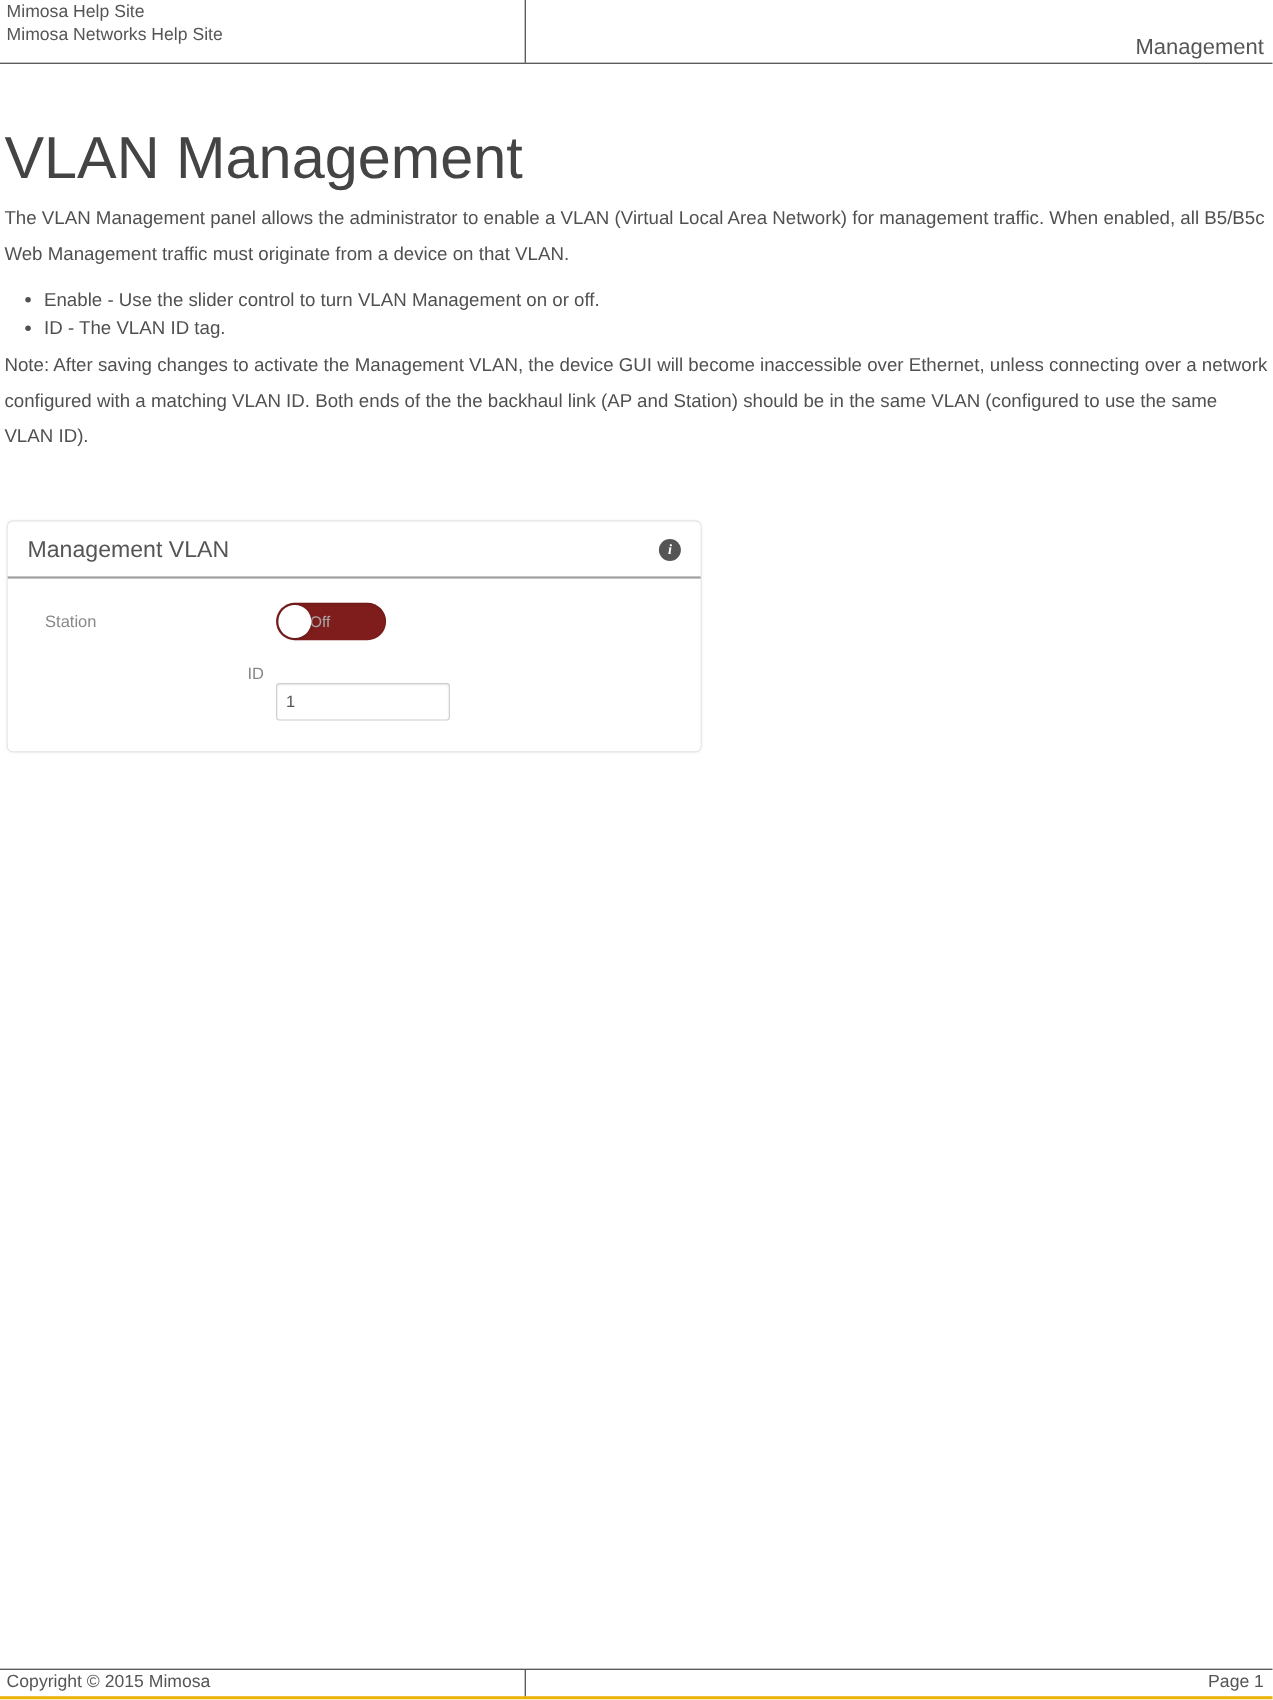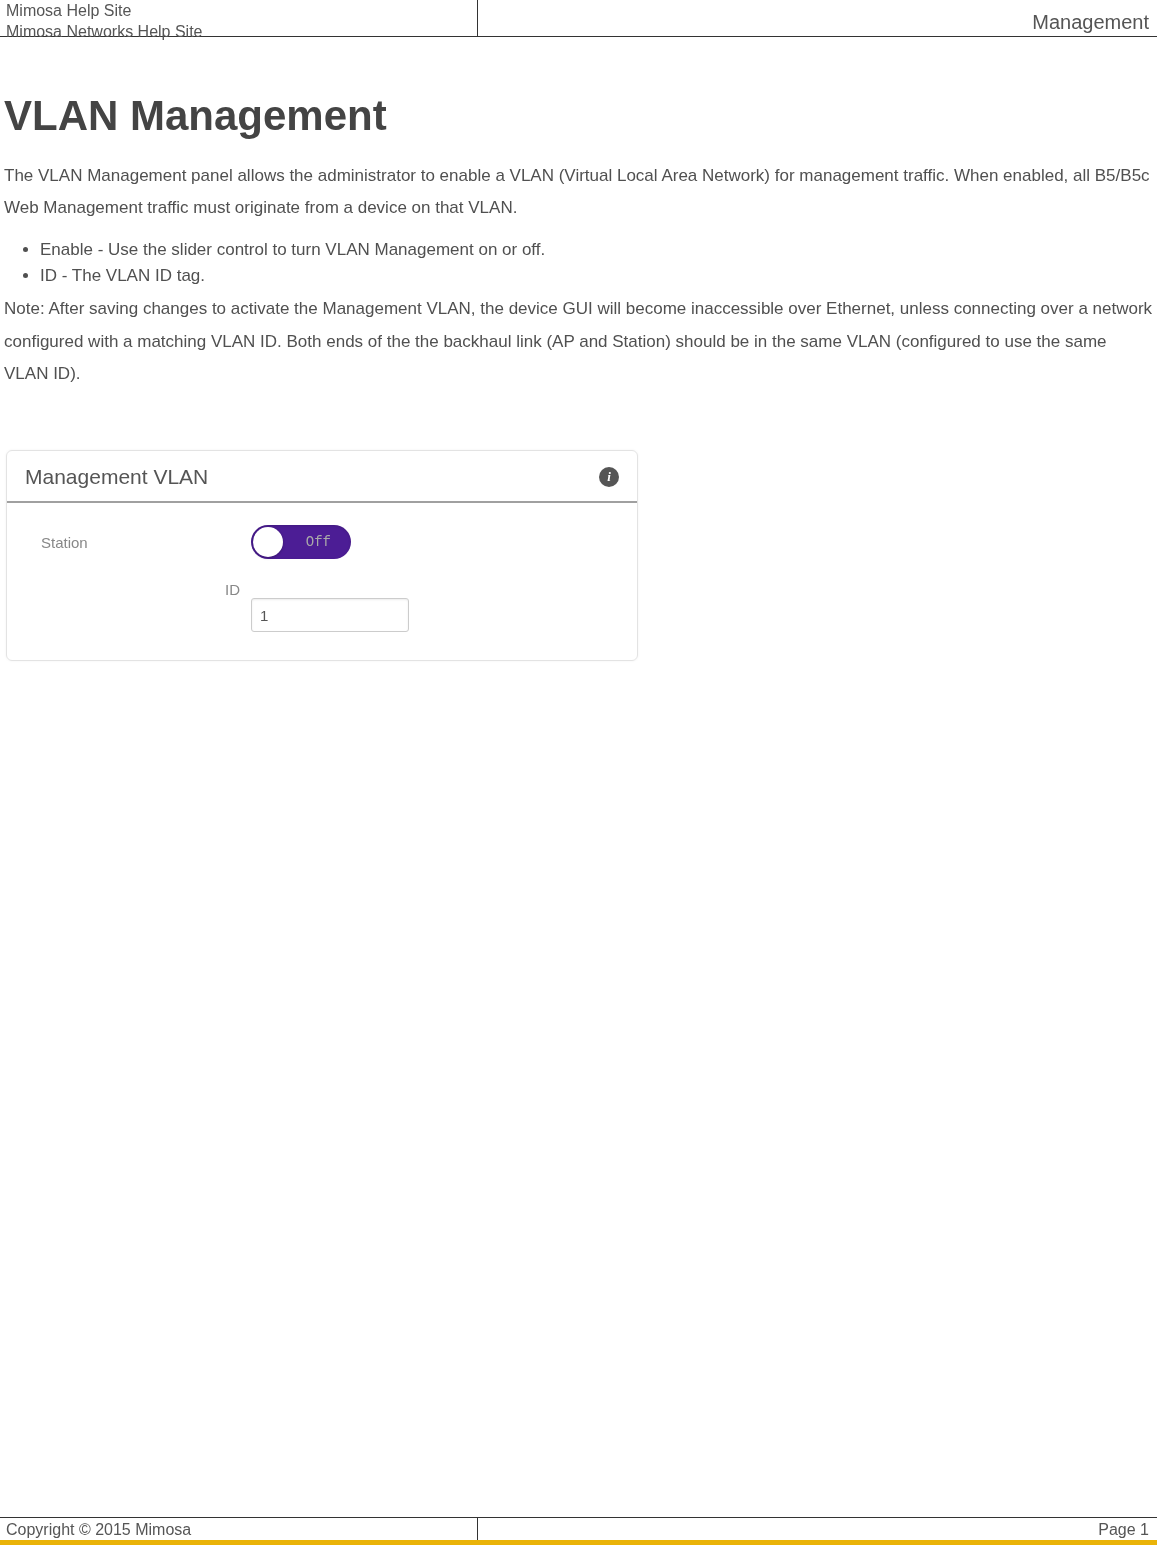--- a/index.html
+++ b/index.html
@@ -11,21 +11,21 @@
       font-family: 'Segoe UI', Tahoma, Verdana, sans-serif;
       color: #4a4a4a;
       width: 1157px;
       height: 1545px;
       position: relative;
       background: #fff;
     }
     .header-row {
       display: flex;
       border-bottom: 1px solid #333;
-      height: 37px;
+      height: 58px;
     }
     .header-left {
       width: 478px;
       border-right: 1px solid #333;
       padding: 1px 6px;
       font-size: 16px;
       color: #555;
       line-height: 1.3;
     }
     .header-right {
@@ -35,24 +35,24 @@
       font-size: 20px;
       color: #555;
       display: flex;
       align-items: flex-end;
       justify-content: flex-end;
     }
     .content {
       padding: 55px 4px 0 4px;
     }
     h1 {
-      font-size: 42px;
-      font-weight: 700;
+      font-size: 54px;
+      font-weight: 400;
       color: #444;
-      margin-bottom: 20px;
+      margin-bottom: 8px;
     }
     .intro {
       font-size: 17px;
       line-height: 1.9;
       color: #505050;
       margin-bottom: 12px;
     }
     ul.bullets {
       margin-left: 36px;
       margin-bottom: 4px;
@@ -114,29 +114,28 @@
       flex-direction: column;
     }
     .field-label {
       width: 210px;
       font-size: 15px;
       color: #888;
     }
     .toggle {
       width: 100px;
       height: 34px;
-      background: #4c1d95;
+      background: #7f1d1d;
       border-radius: 17px;
       position: relative;
       display: flex;
       align-items: center;
-      justify-content: flex-end;
+      justify-content: center;
       padding-right: 20px;
       box-shadow: inset 0 1px 3px rgba(0,0,0,0.15);
-      font-family: Liberation Mono, monospace;
     }
     .toggle-knob {
       position: absolute;
       left: 2px;
       top: 2px;
       width: 30px;
       height: 30px;
       background: #fff;
       border-radius: 50%;
       box-shadow: 0 1px 3px rgba(0,0,0,0.25);
@@ -155,21 +154,21 @@
       color: #555;
       box-shadow: inset 0 1px 2px rgba(0,0,0,0.08);
     }
     .footer-row {
       position: absolute;
       bottom: 0;
       left: 0;
       right: 0;
       display: flex;
       border-top: 1px solid #333;
-      border-bottom: 5px solid #eab308;
+      border-bottom: 3px solid #eab308;
       height: 28px;
     }
     .footer-left {
       width: 478px;
       border-right: 1px solid #333;
       padding: 3px 6px;
       font-size: 16px;
       color: #555;
     }
     .footer-right {

